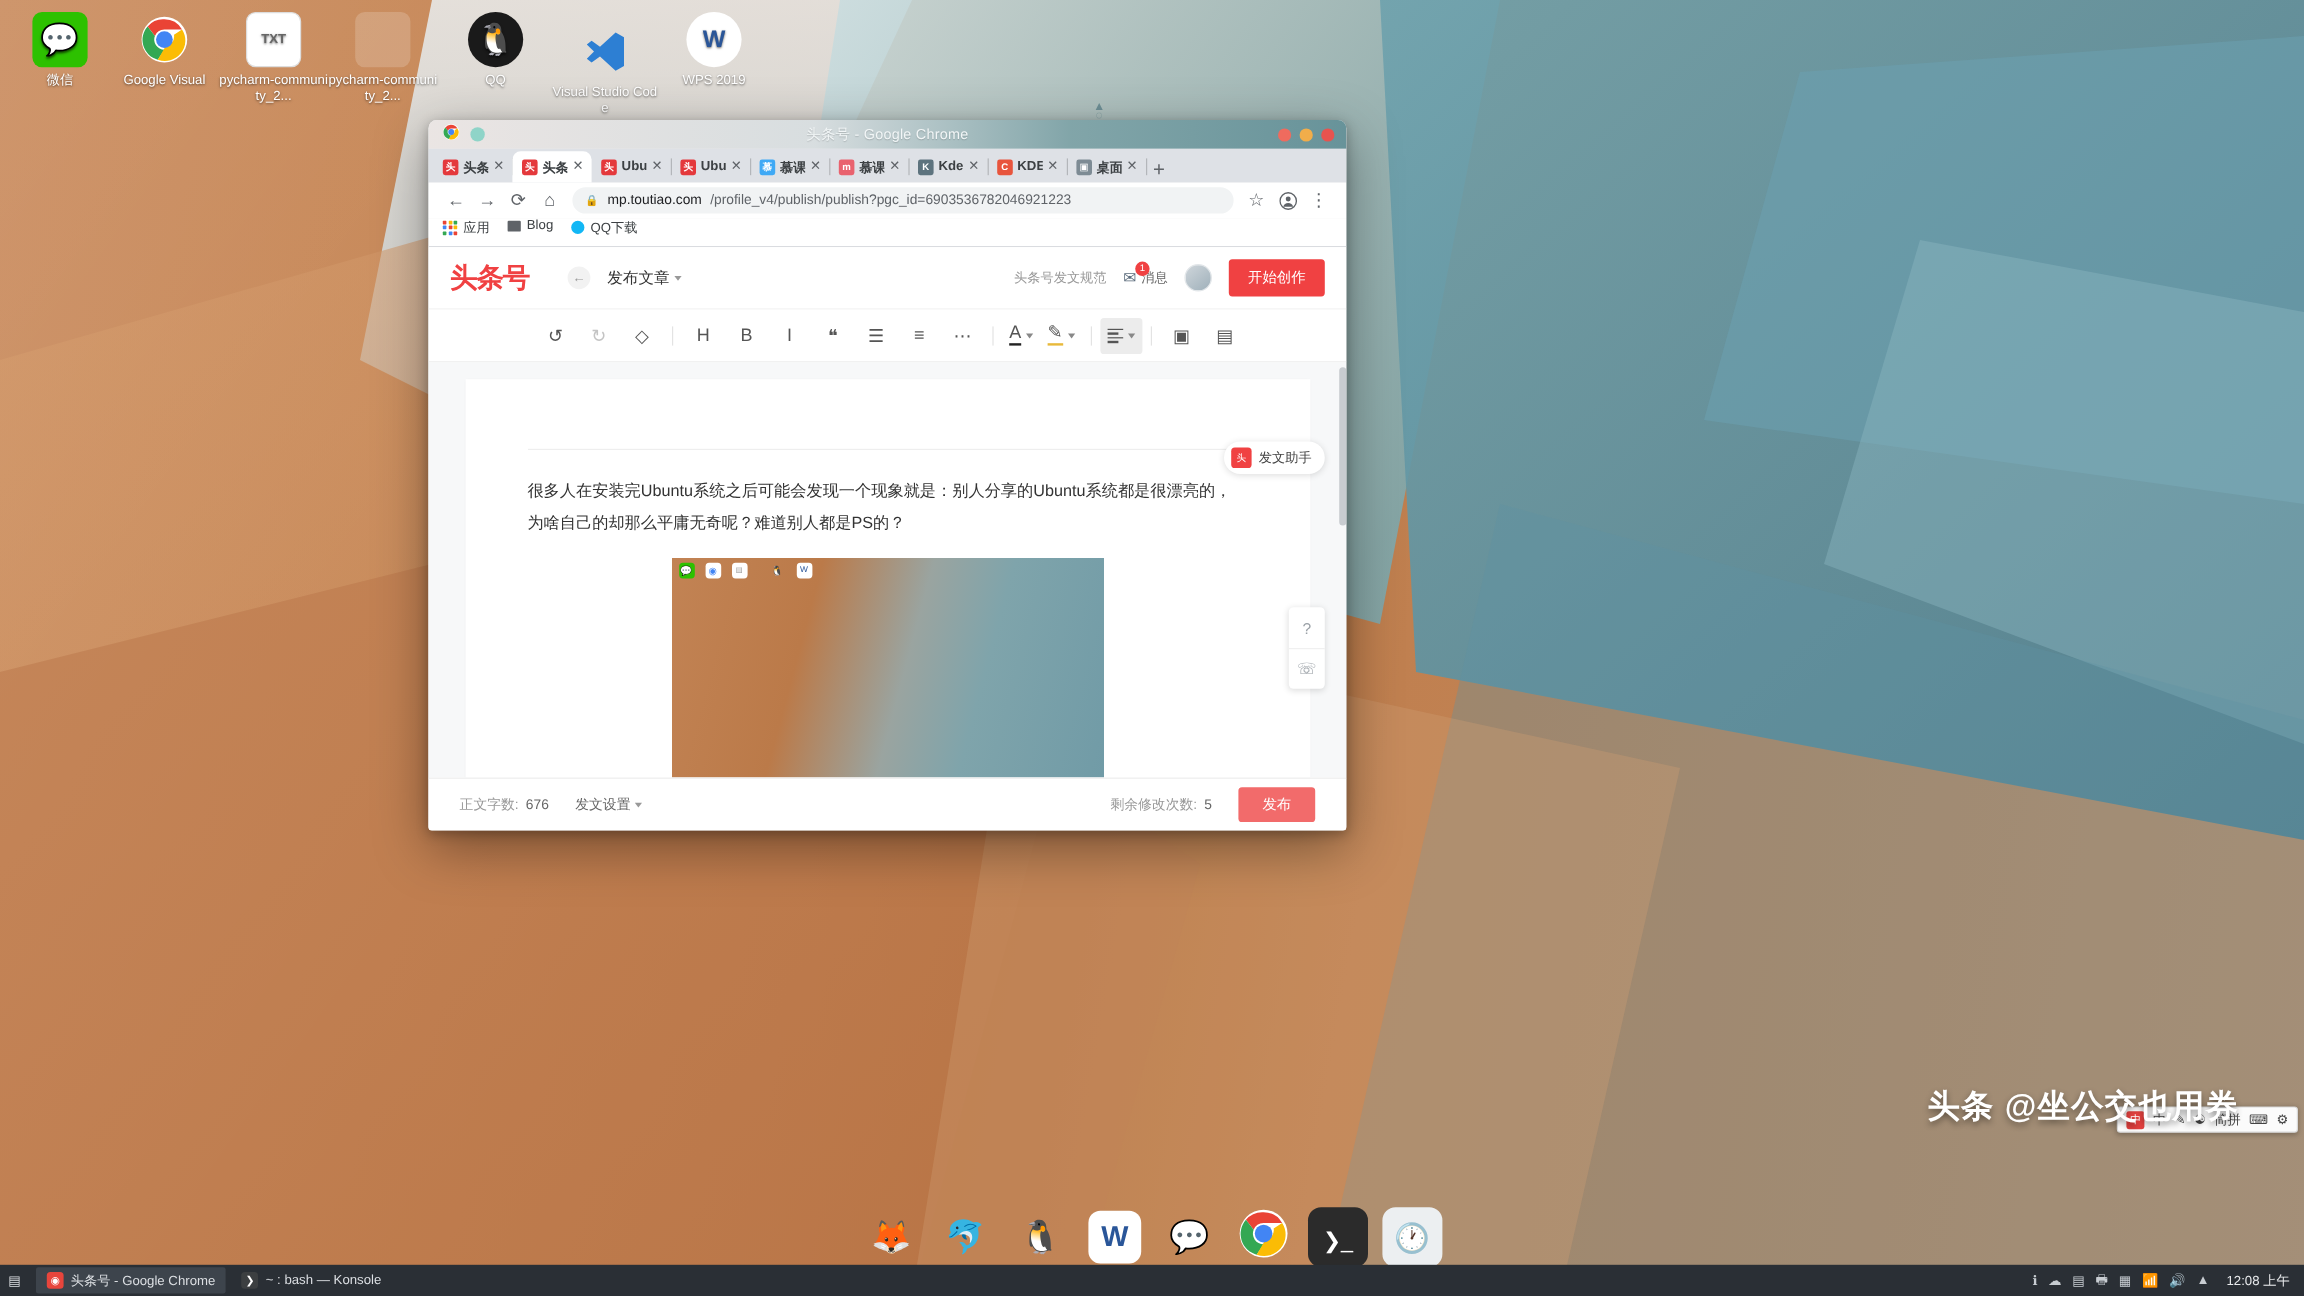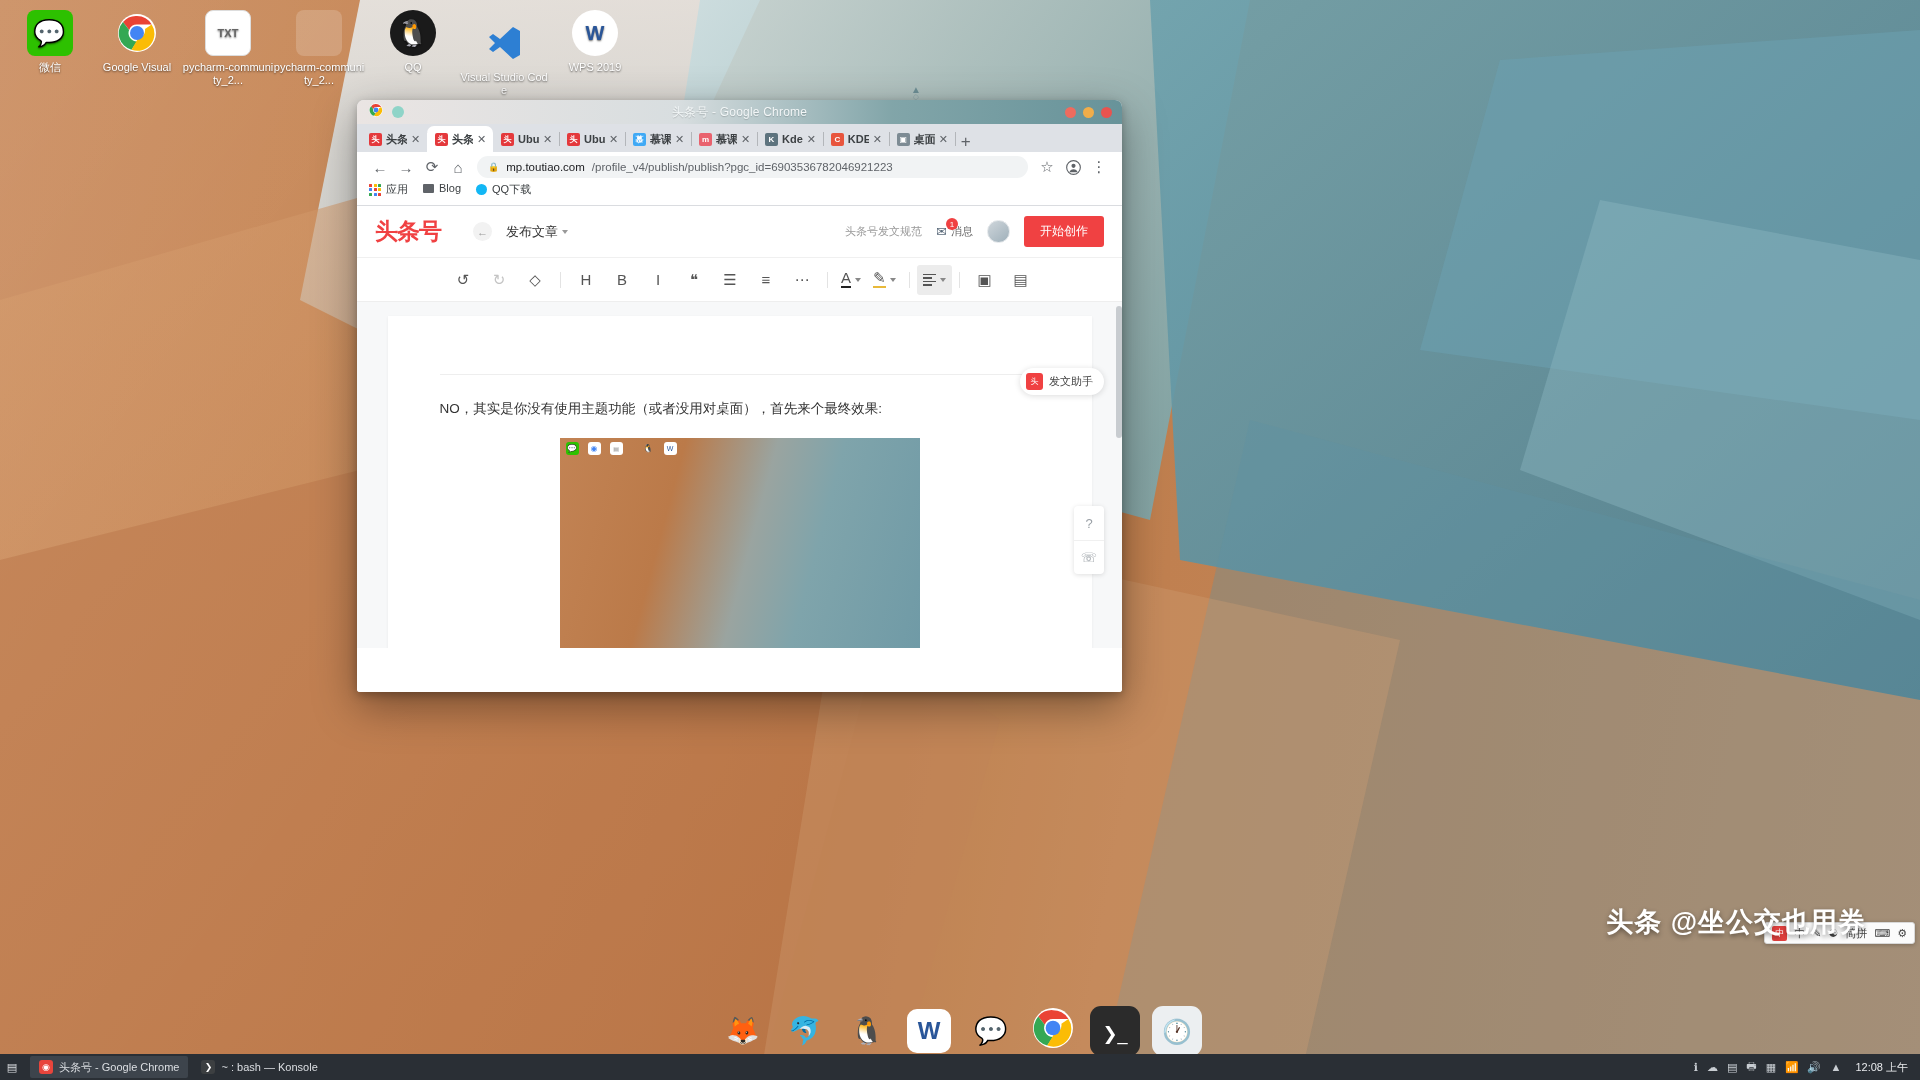--- a/index.html
+++ b/index.html
@@ -550,21 +550,21 @@
           <span>▣</span>
         </div>
         <div class="tbtn">
           <span>▤</span>
         </div>
       </div>
 
     <div id="tt-canvas">
       <div id="tt-sheet">
         <div id="tt-rule"></div>
-        <p class="tt-p">NO，其实是你没有使用主题功能（或者没用对桌面），首先来个最终效果:</p>
+        <p class="tt-p">很多人在安装完Ubuntu系统之后可能会发现一个现象就是：别人分享的Ubuntu系统都是很漂亮的，为啥自己的却那么平庸无奇呢？难道别人都是PS的？</p>
         <div id="tt-img">
           <div class="mini-icons">
             <span class="mi" style="background:#2dc100">💬</span>
             <span class="mi" style="background:#fff;color:#4285f4">◉</span>
             <span class="mi" style="background:#fff;color:#888;font-size:6px">▤</span>
             <span class="mi" style="background:transparent;margin-left:10px">🐧</span>
             <span class="mi" style="background:#fff;color:#2a5699;font-size:7px">W</span>
           </div>
         </div>
       </div>
@@ -577,20 +577,32 @@
       <div id="tt-side">
         <div>?</div>
         <div>☏</div>
       </div>
 
       <div id="pg-scroll">
         <div class="thumb"></div>
       </div>
     </div>
 
+    <div id="tt-footer">
+      <span>正文字数:</span>
+      <span style="color:#666;margin-left:-16px">676</span>
+      <span style="display:flex;align-items:center;gap:4px;color:#666;">
+        <span>发文设置</span>
+        <span class="caret-d"></span>
+      </span>
+      <span class="spacer"></span>
+      <span>剩余修改次数:</span>
+      <span style="color:#666;margin-left:-16px">5</span>
+      <button id="tt-pub">发布</button>
+    </div>
   </div>
 </div>
 
 <div id="dock">
     <div class="dockitem" style="background: transparent;">
       <span>🦊</span>
     </div>
     <div class="dockitem" style="background: transparent;">
       <span>🐬</span>
     </div>

